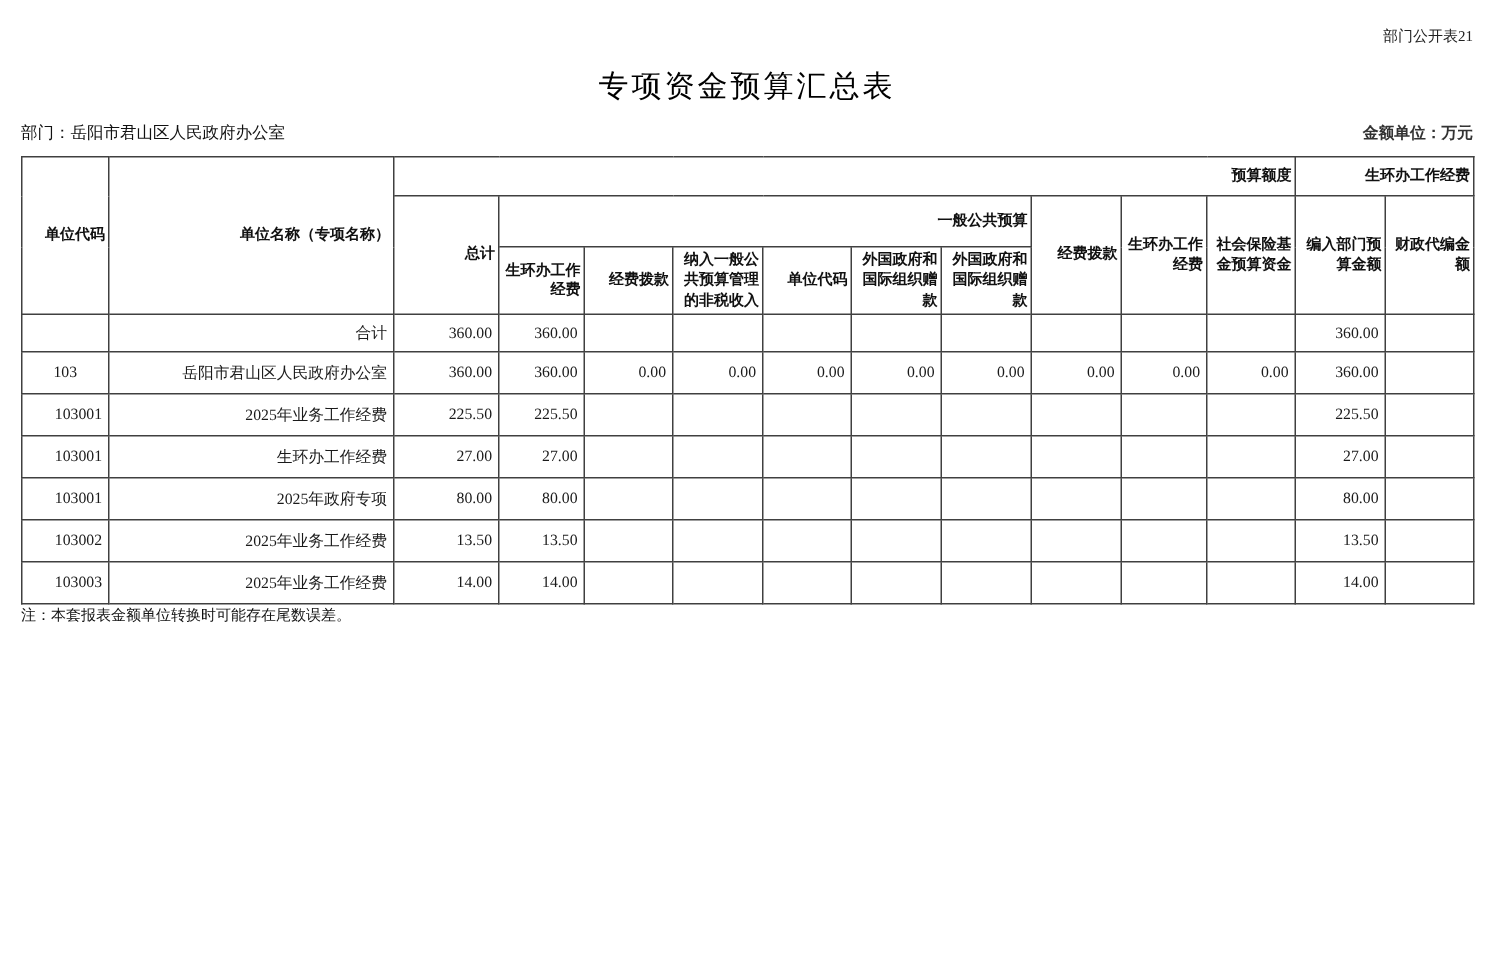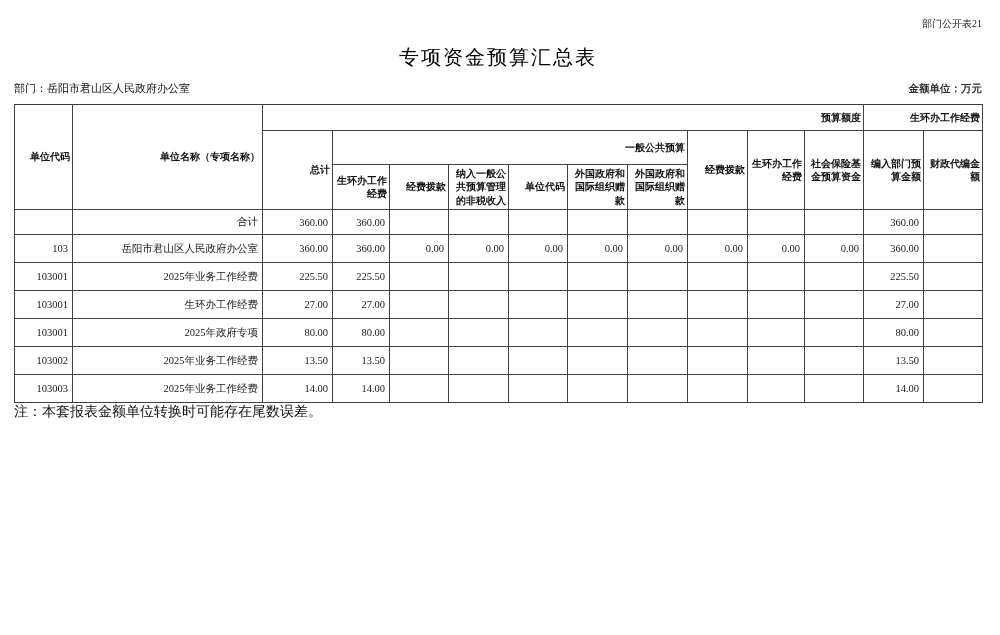--- a/index.html
+++ b/index.html
@@ -87,28 +87,28 @@
     vertical-align: middle;
     padding: 1px 4px;
     color: #1a1a1a;
   }
   tr.hr1 { height: 26px; }
   tr.hr2 { height: 34px; }
   tr.hr3 { height: 45px; }
   tr.total-row { height: 25px; }
   tr.data-row { height: 28px; }
   td.code { text-align: right; padding: 1px 2px; }
-  td.code-left { text-align: right; padding-left: 3px; margin-left: 20px; }
+  td.code-left { text-align: center; padding-left: 3px; margin-left: 20px; }
   td.name { text-align: right; padding-left: 6px; }
   td.num { text-align: right; padding-right: 5px; }
   .footnote {
     position: absolute;
     top: 403px;
     left: 0;
-    font-size: 14px;
+    font-size: 10px;
     color: #111;
   }
 </style>
 </head>
 <body>
 
 <div class="page">
   <div class="content">
 
     <div class="corner-label">部门公开表21</div>

